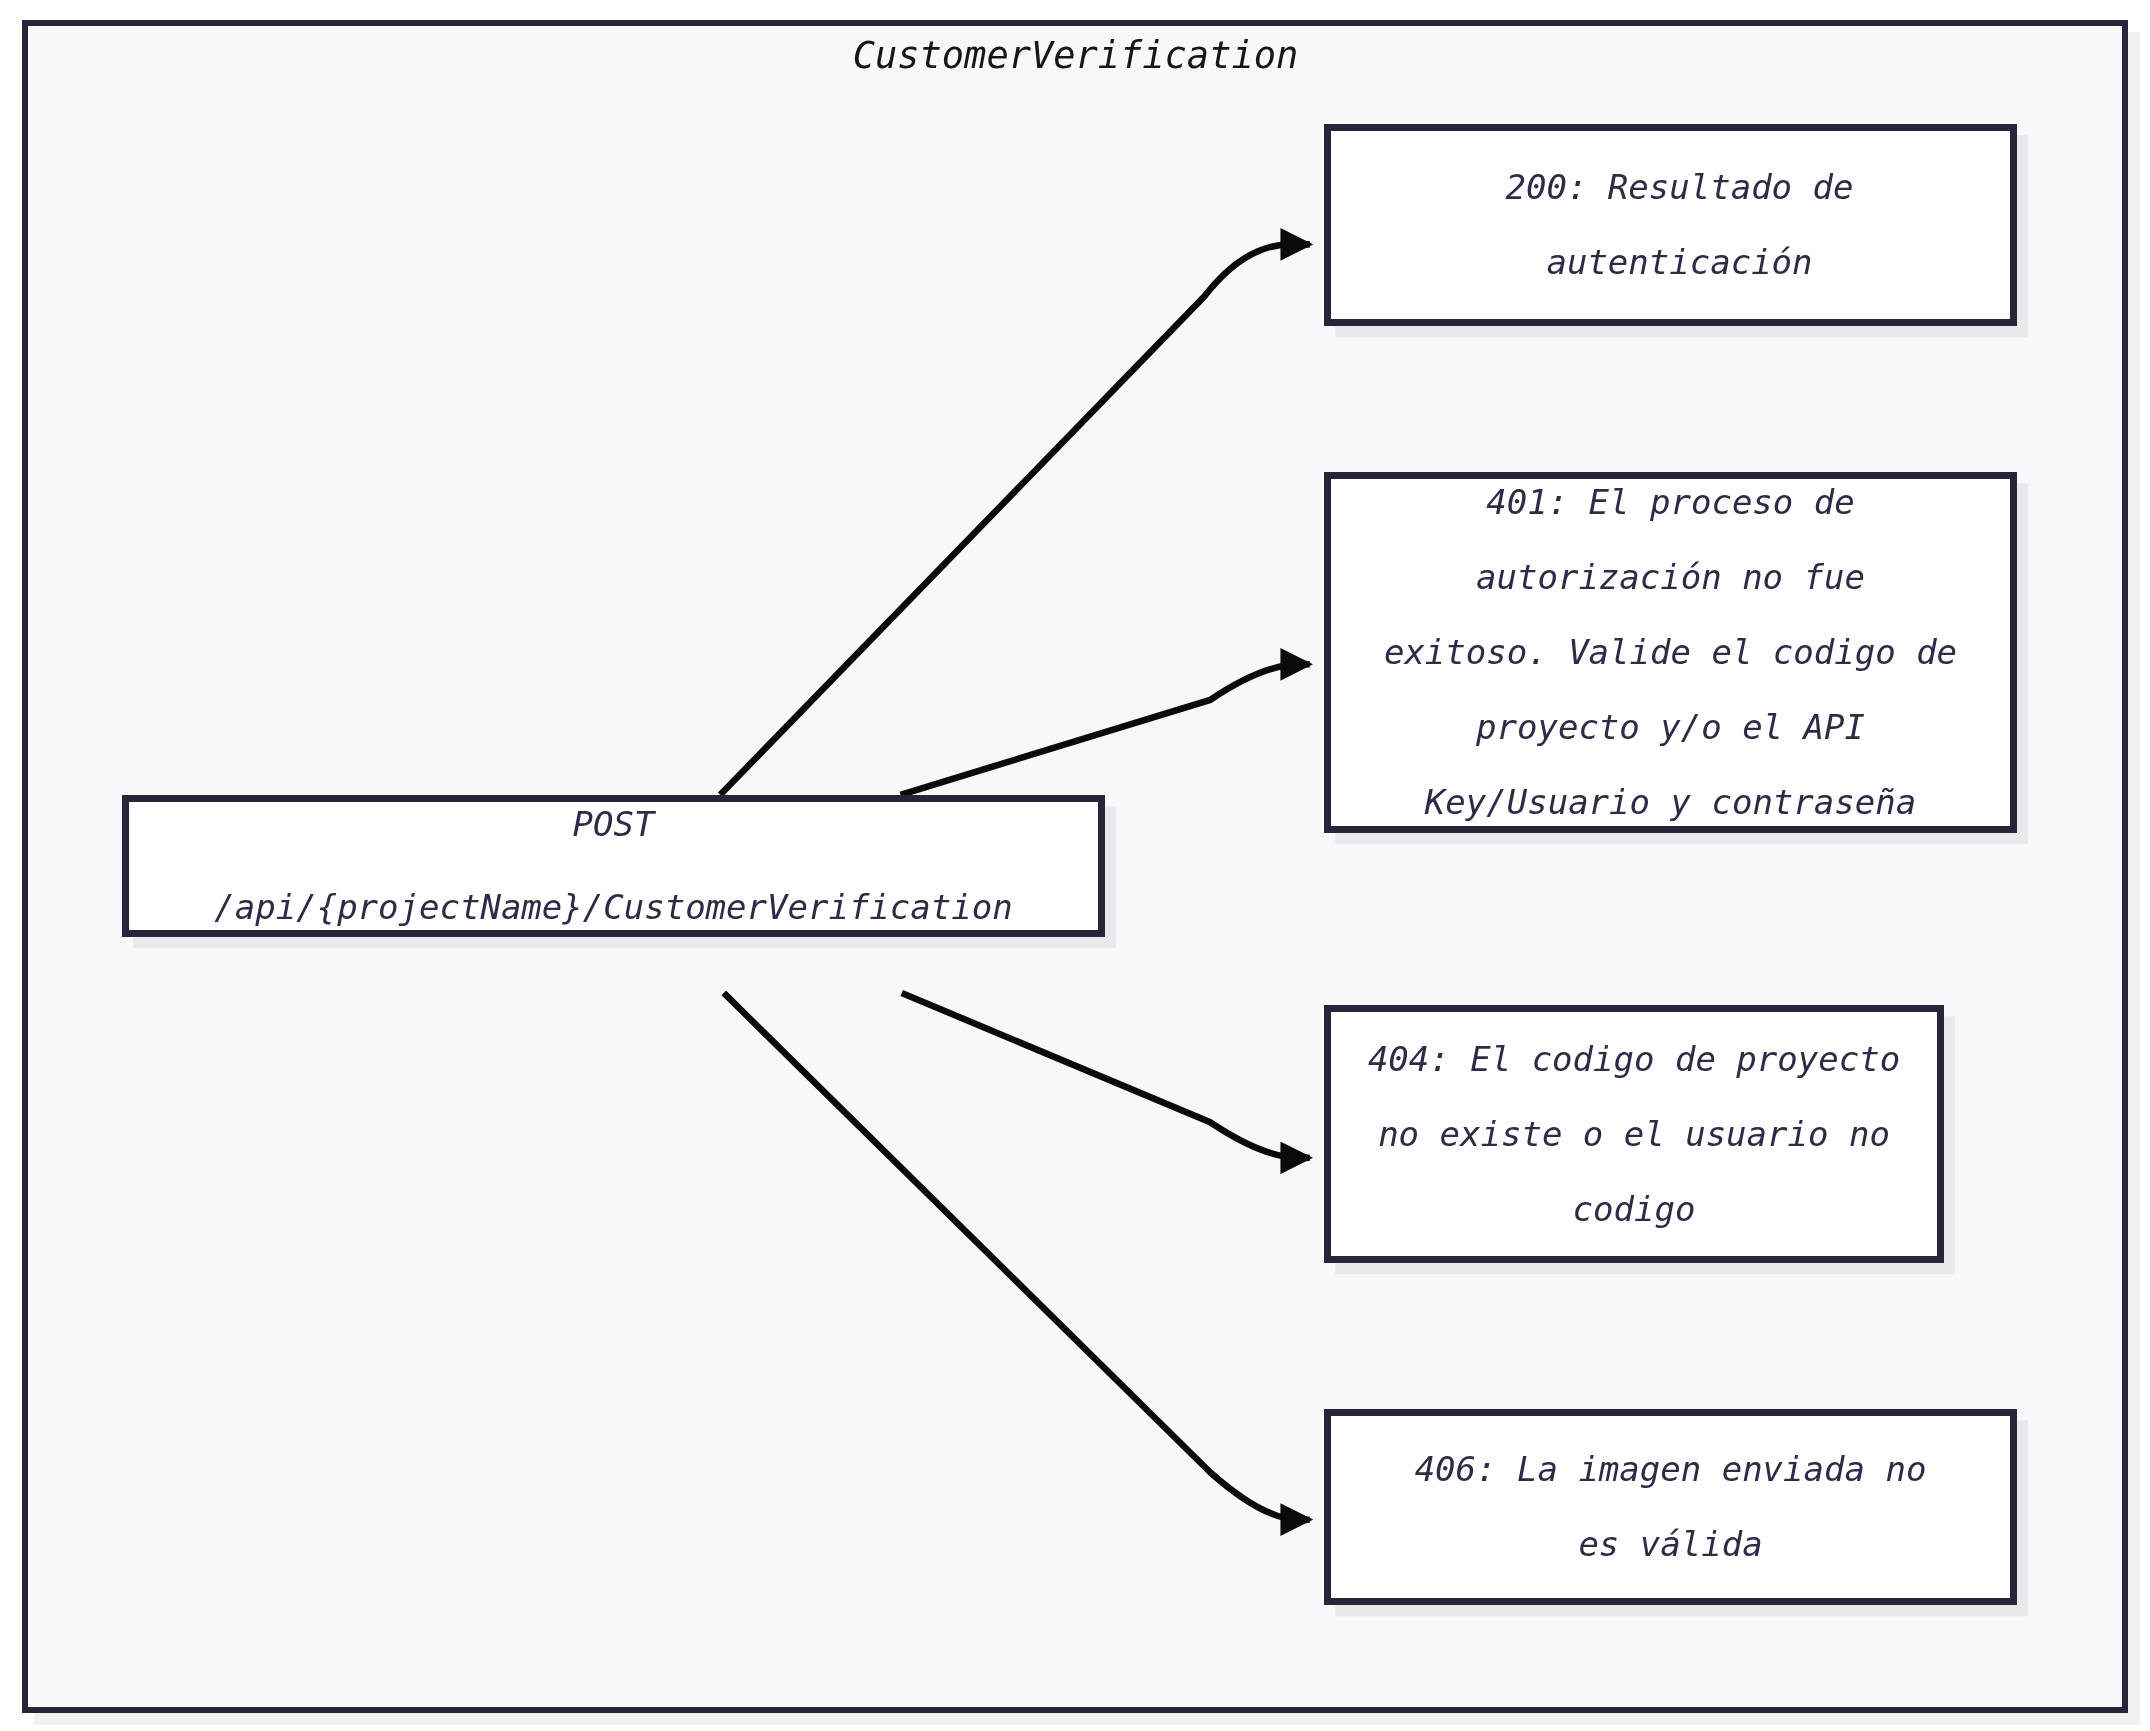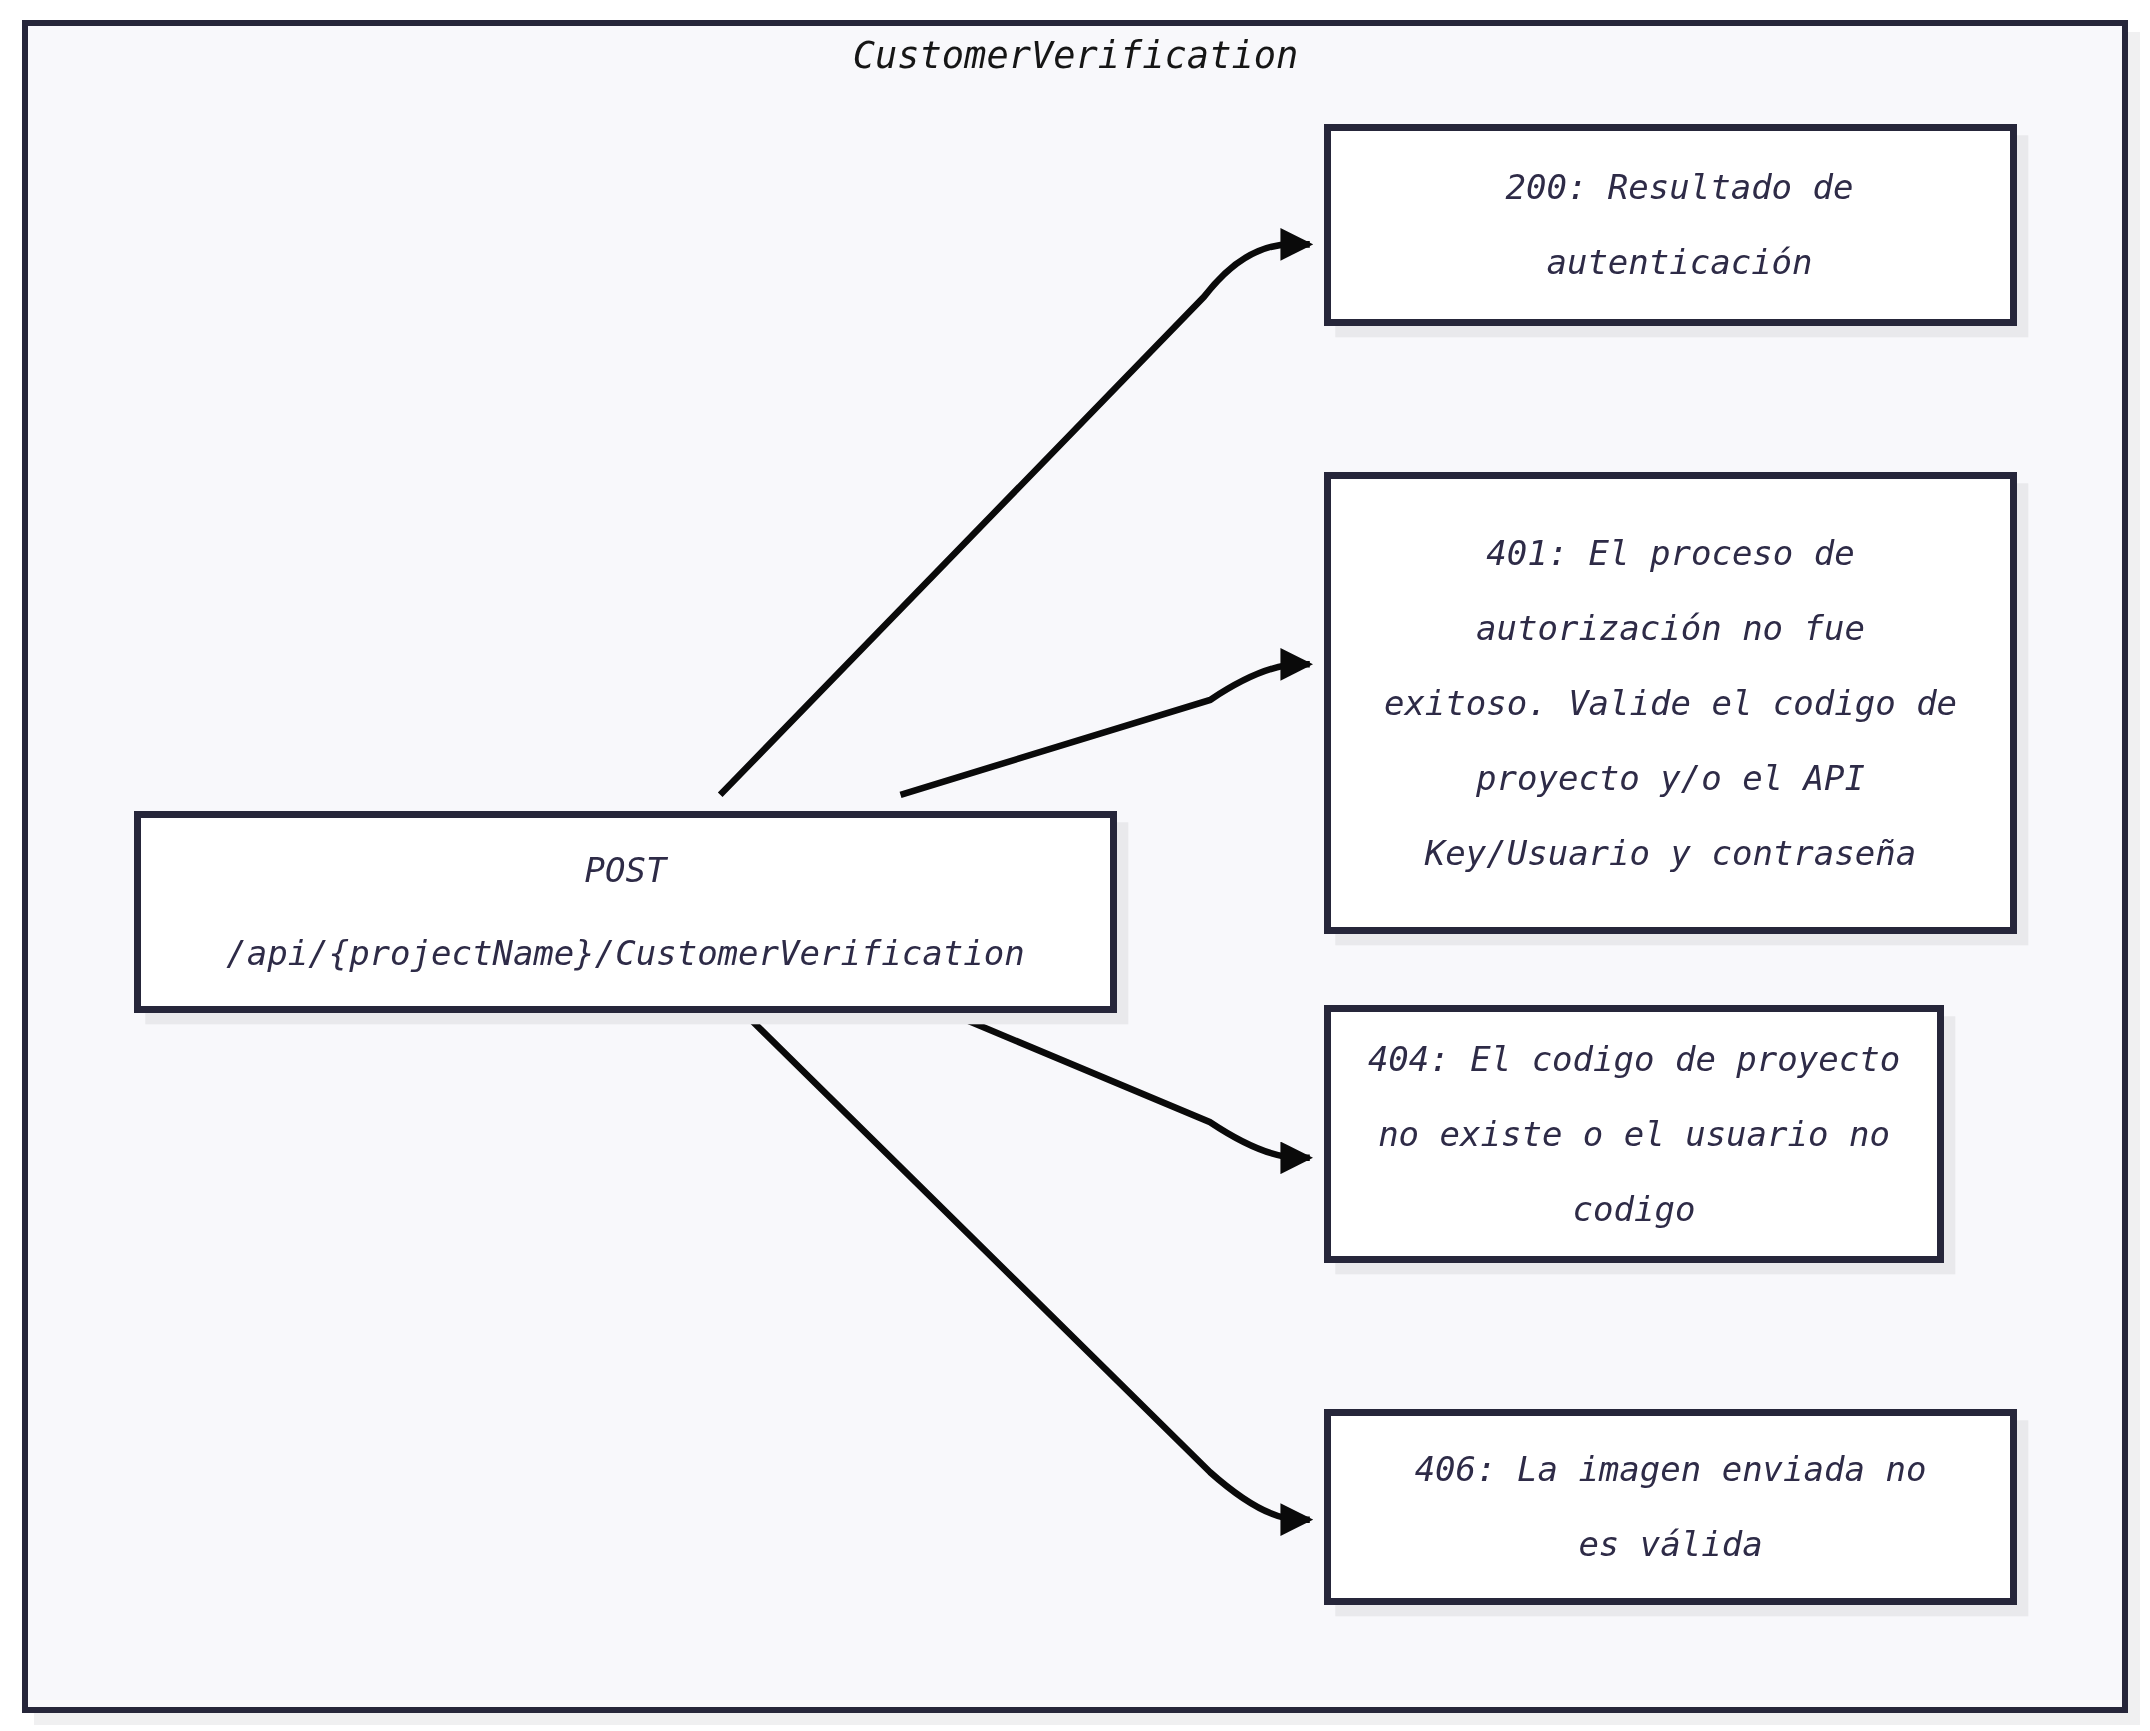--- a/index.html
+++ b/index.html
@@ -69,24 +69,24 @@
     justify-content: center;
     text-align: center;
     color: #2e2b47;
     font-size: 34px;
     font-weight: 500;
   }
   .node .ln {
     line-height: 75px;
     white-space: nowrap;
   }
-  #node-post { left: 134px;  top: 795px; width: 983px; height: 202px; margin-top: 16px; }
+  #node-post { left: 122px;  top: 795px; width: 983px; height: 142px; }
   #node-post .ln { line-height: 83px; }
   #node-r200 { left: 1324px; top: 124px;  width: 693px; height: 202px; padding-left: 18px; }
-  #node-r401 { left: 1324px; top: 472px;  width: 693px; height: 462px; }
+  #node-r401 { left: 1324px; top: 472px;  width: 693px; height: 361px; }
   #node-r404 { left: 1324px; top: 1005px; width: 620px; height: 258px; }
   #node-r406 { left: 1324px; top: 1409px; width: 693px; height: 196px; }
 </style>
 </head>
 <body>
 
 <div class="stage">
 
   <div class="frame"></div>
 

